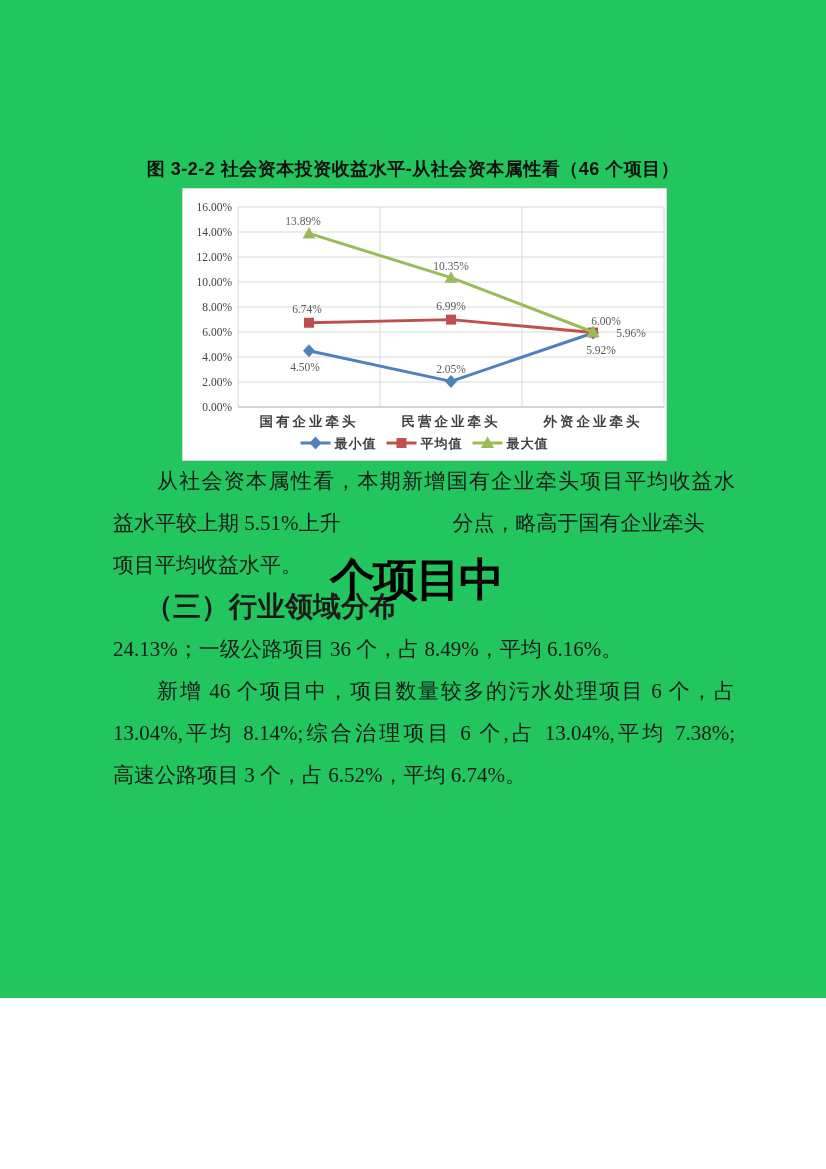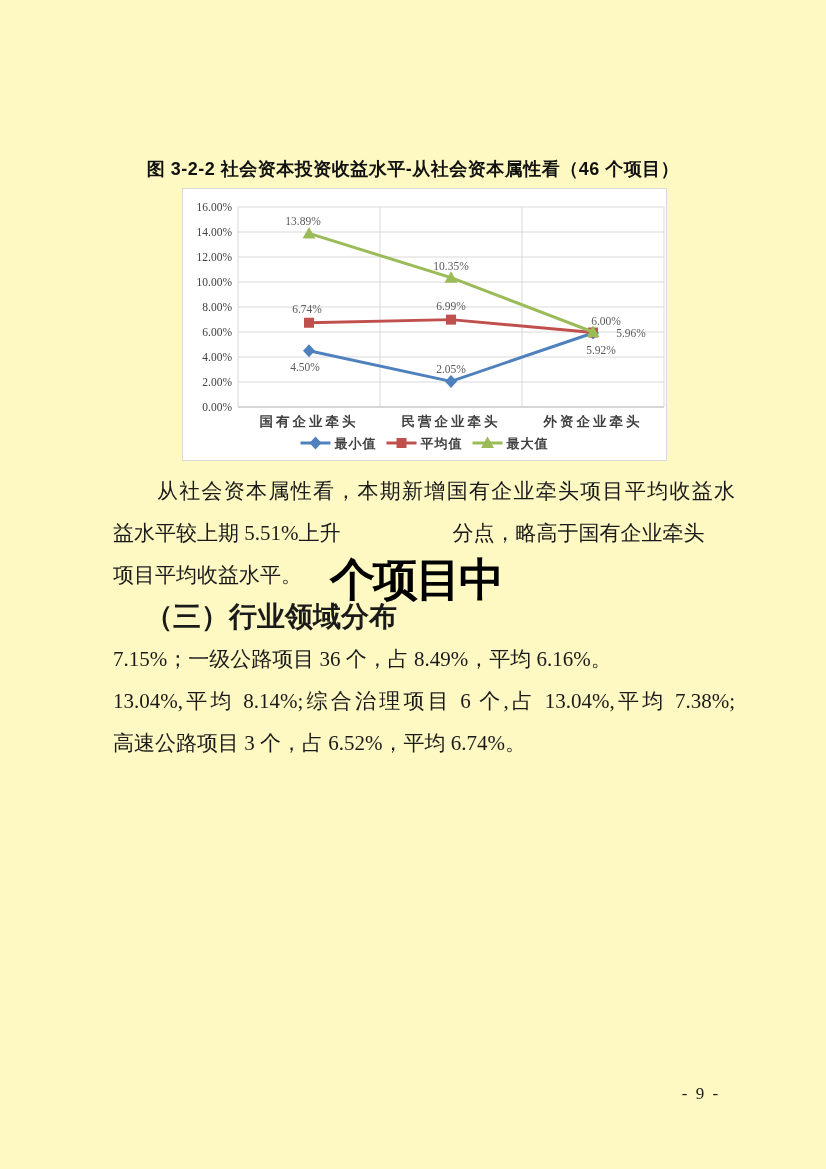--- a/index.html
+++ b/index.html
@@ -1,31 +1,31 @@
 <!DOCTYPE html>
 <html><head>
 <meta charset="utf-8">
 <style>
   * { margin:0; padding:0; box-sizing:border-box; }
   html,body { background:#ffffff; }
   .page {
-    position:relative; width:826px; height:1169px; background:#fef9c3;
+    position:relative; width:826px; height:998px; background:#22c55e;
     font-family:"Liberation Serif","DejaVu Serif",serif; color:#000; overflow:hidden;
   }
   .figure-title {
     position:absolute; top:157px; left:0; width:100%;
     text-align:center; font-family:"Liberation Sans","DejaVu Sans",sans-serif;
     font-weight:bold; font-size:18px; letter-spacing:0.5px; color:#111;
   }
   .chart-box {
     position:absolute; left:182px; top:188px; width:485px; height:273px;
     border:1px solid #d9d9d9; background:#fff;
   }
   .chart-box svg { display:block; }
-  .bodytext { position:absolute; left:113px; top:470px; width:622px; font-size:21px; color:#1a1a1a; }
+  .bodytext { position:absolute; left:113px; top:460px; width:622px; font-size:21px; color:#1a1a1a; }
   .line { height:42px; line-height:42px; overflow:hidden; }
   .just { text-align:justify; text-align-last:justify; }
   .indent { padding-left:44px; }
   .heading { font-weight:bold; padding-left:32px; font-size:28px; }
   .wm-gap { display:inline-block; width:112px; }
   .watermark {
     position:absolute; left:330px; top:550px; z-index:5;
     font-family:"Liberation Sans","DejaVu Sans",sans-serif;
     font-weight:900; font-size:45px; letter-spacing:-2px; color:#000;
   }
@@ -100,21 +100,22 @@
         <path d="M304.5,247.5 L311,259 L298,259 Z" fill="#9BBB59"></path>
         <text x="323.5" y="258.5" font-size="13" font-weight="600" letter-spacing="1" fill="#404040" font-family="&quot;Liberation Serif&quot;,&quot;DejaVu Serif&quot;,serif">最大值</text>
       </svg>
   </div>
 
   <div class="bodytext">
     <div class="line just indent">从社会资本属性看，本期新增国有企业牵头项目平均收益水</div>
     <div class="line"><span>益水平较上期 5.51%上升</span><span class="wm-gap"></span><span>分点，略高于国有企业牵头</span></div>
     <div class="line">项目平均收益水平。</div>
     <div class="line heading">（三）行业领域分布</div>
-    <div class="line">7.15%；一级公路项目 36 个，占 8.49%，平均 6.16%。</div>
+    <div class="line">24.13%；一级公路项目 36 个，占 8.49%，平均 6.16%。</div>
+    <div class="line just indent">新增 46 个项目中，项目数量较多的污水处理项目 6 个，占</div>
     <div class="line just">13.04%,平均 8.14%;综合治理项目 6 个,占 13.04%,平均 7.38%;</div>
     <div class="line">高速公路项目 3 个，占 6.52%，平均 6.74%。</div>
   </div>
 
   <div class="watermark">个项目中</div>
 
   <div class="page-number">- 9 -</div>
 
 </div>
 

